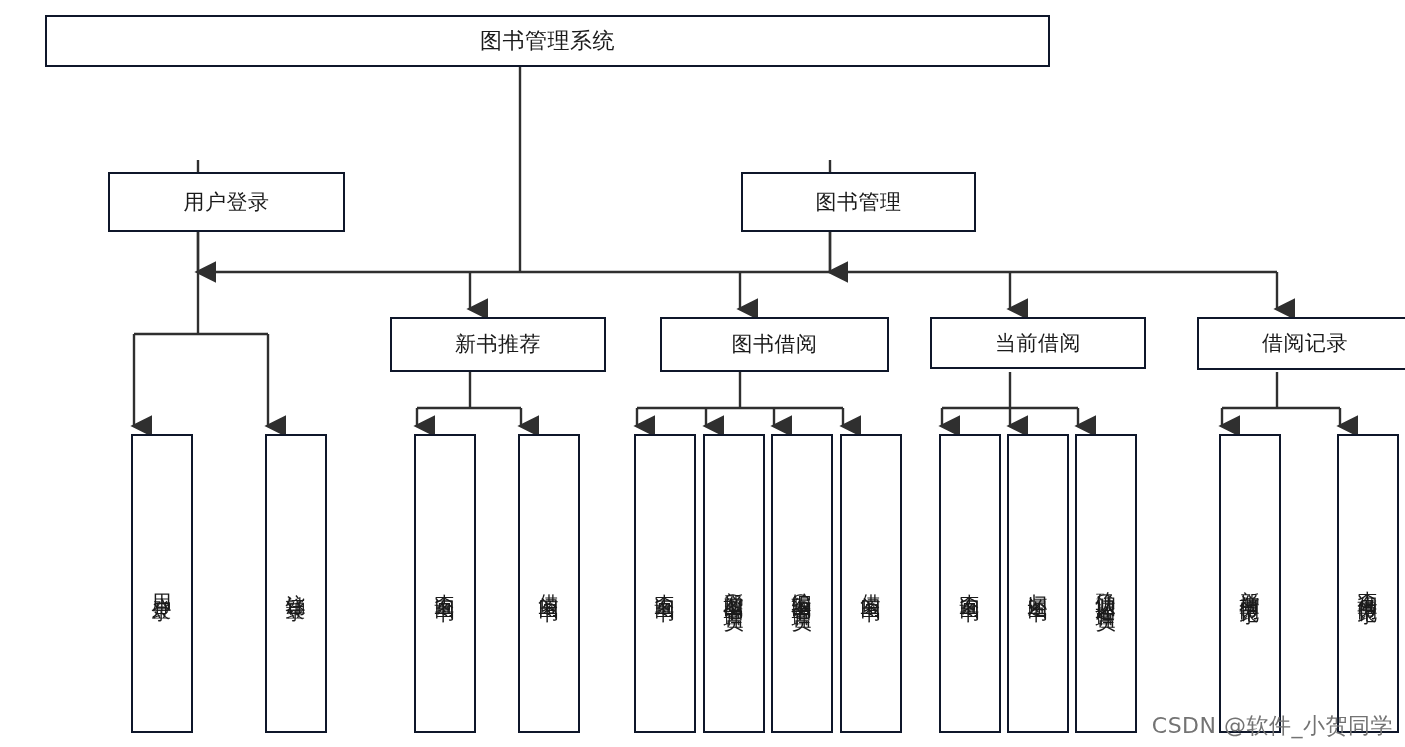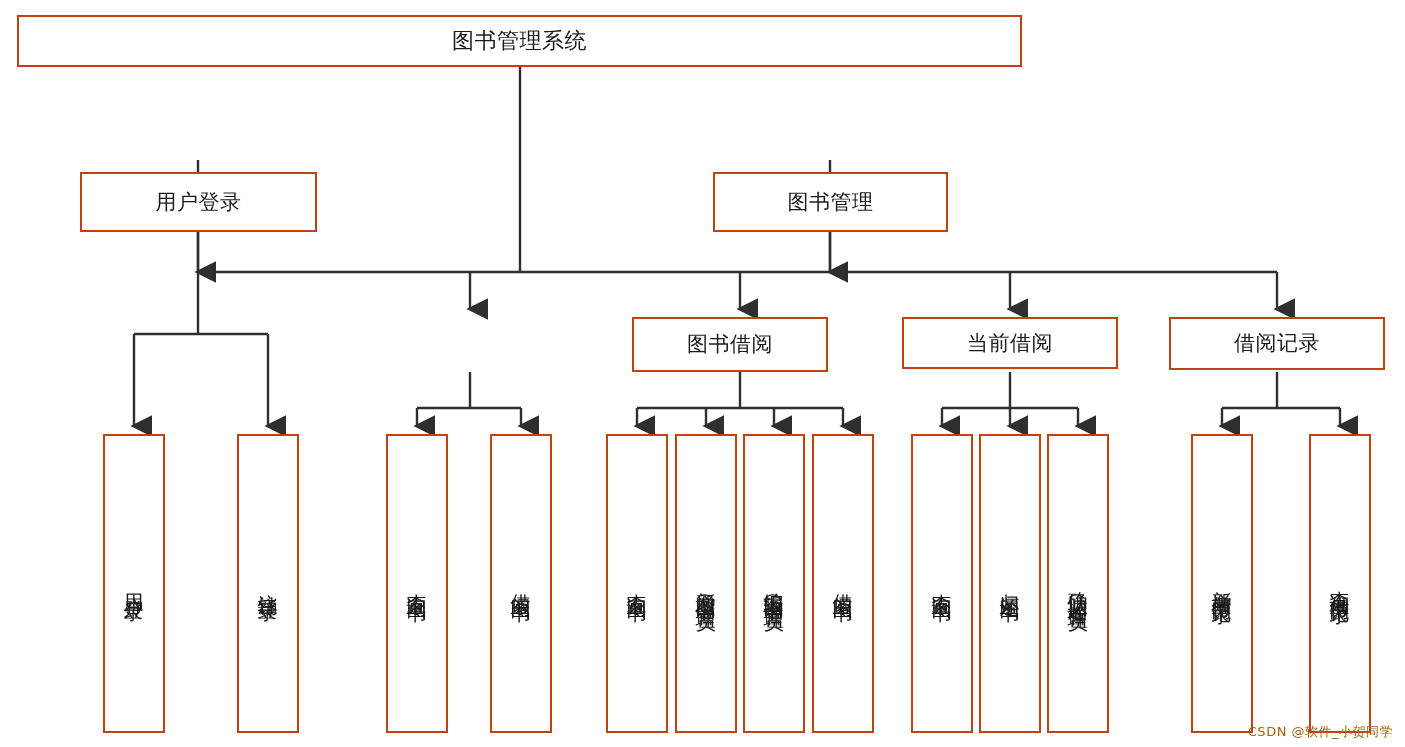--- a/index.html
+++ b/index.html
@@ -23,25 +23,26 @@
     left: 0;
     top: 0;
     width: 1405px;
     height: 747px;
     pointer-events: none;
   }
   .node {
     position: absolute;
     box-sizing: border-box;
     background: #ffffff;
-    border: 2px solid #c2410c;
+    border: 2px solid #0f172a;
     display: flex;
     align-items: center;
     justify-content: center;
     z-index: 2;
+    margin-left: 28px;
   }
   .node-label {
     color: #1a1a1a;
     line-height: 1.16;
     text-align: center;
     white-space: nowrap;
   }
   .node.h .node-label {
     font-size: 21px;
     letter-spacing: 0.5px;
@@ -68,22 +69,22 @@
     justify-content: center;
   }
   .node.v.align-top .node-label {
     align-items: flex-start;
     padding-top: 6px;
   }
   #watermark {
     position: absolute;
     right: 12px;
     bottom: 6px;
-    font-size: 13px;
-    color: #a16207;
+    font-size: 22px;
+    color: #737373;
     letter-spacing: 0.5px;
     z-index: 5;
     white-space: nowrap;
     font-family: "DejaVu Sans", "Liberation Sans", sans-serif;
   }
 </style>
 </head>
 <body>
 
 <div id="canvas">
@@ -145,21 +146,24 @@
     <span class="node-label">图书管理系统</span>
   </div>
 
   <div class="node h" style="left:80px; top:172px; width:237px; height:60px;">
     <span class="node-label">用户登录</span>
   </div>
   <div class="node h" style="left:713px; top:172px; width:235px; height:60px;align-items:center;">
     <span class="node-label">图书管理</span>
   </div>
 
-  <div class="node h" style="left:632px; top:317px; width:196px; height:55px;">
+  <div class="node h" style="left:362px; top:317px; width:216px; height:55px;">
+    <span class="node-label">新书推荐</span>
+  </div>
+  <div class="node h" style="left:632px; top:317px; width:229px; height:55px;">
     <span class="node-label">图书借阅</span>
   </div>
   <div class="node h" style="left:902px; top:317px; width:216px; height:52px;">
     <span class="node-label">当前借阅</span>
   </div>
   <div class="node h" style="left:1169px; top:317px; width:216px; height:53px;">
     <span class="node-label">借阅记录</span>
   </div>
 
   <div class="node v" style="left:103px; top:434px; width:62px; height:299px;">

